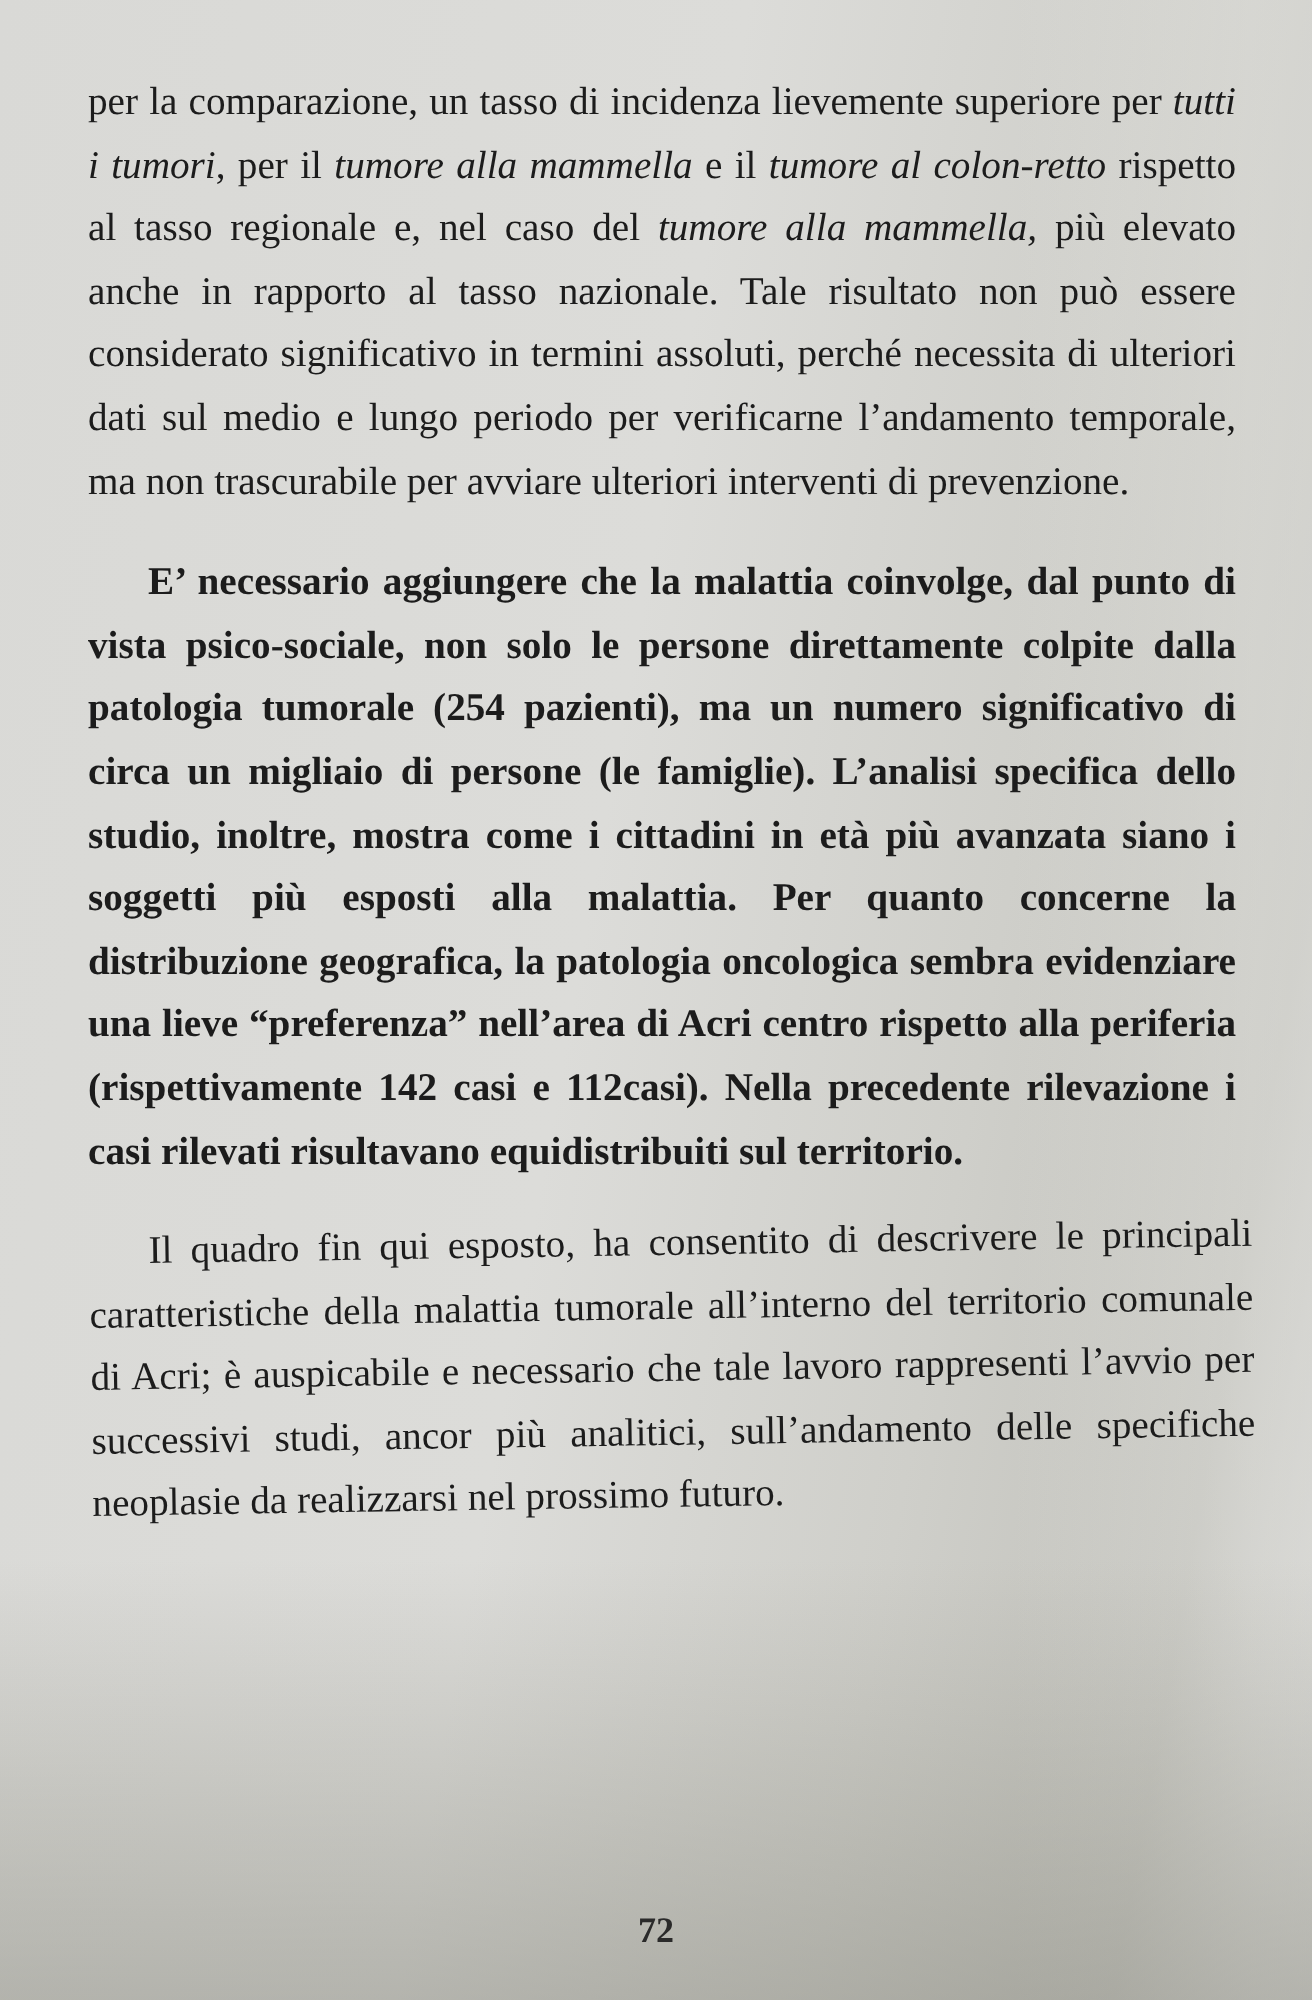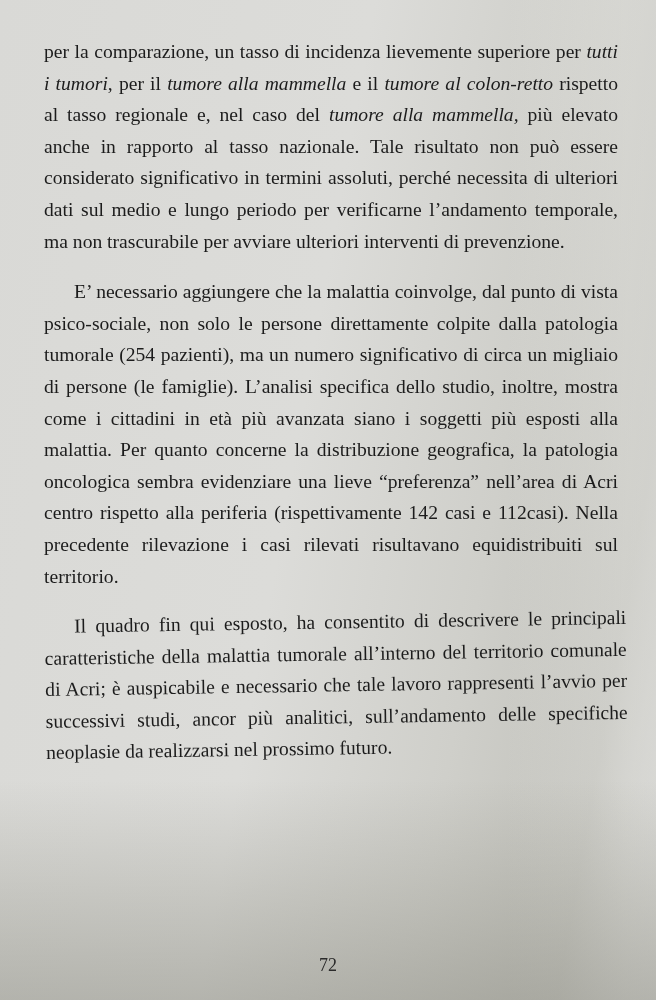--- a/index.html
+++ b/index.html
@@ -38,31 +38,31 @@
   p.para {
     margin: 0 0 19px 0;
     font-size: 19.6px;
     line-height: 31.6px;
     text-align: justify;
     text-indent: 0;
   }
   p.para.indent {
     text-indent: 30px;
   }
-  .p2 { margin-top: 4px; }
+  .p2 { margin-top: 4px; font-weight: bold; }
   .p3 { margin-top: 2px; transform: rotate(-0.9deg); transform-origin: left top; width: 582px; }
   em { font-style: italic; }
   .page-number {
     position: absolute;
     left: 0;
     width: 656px;
     top: 955px;
     text-align: center;
     font-family: "Liberation Serif", "DejaVu Serif", serif;
-    font-weight: normal;
+    font-weight: bold;
     font-size: 18px;
     color: #2a2a2a;
   }
 </style>
 </head>
 <body>
 
 <div class="shade-right"></div>
 <div class="shade-bottom"></div>
 

